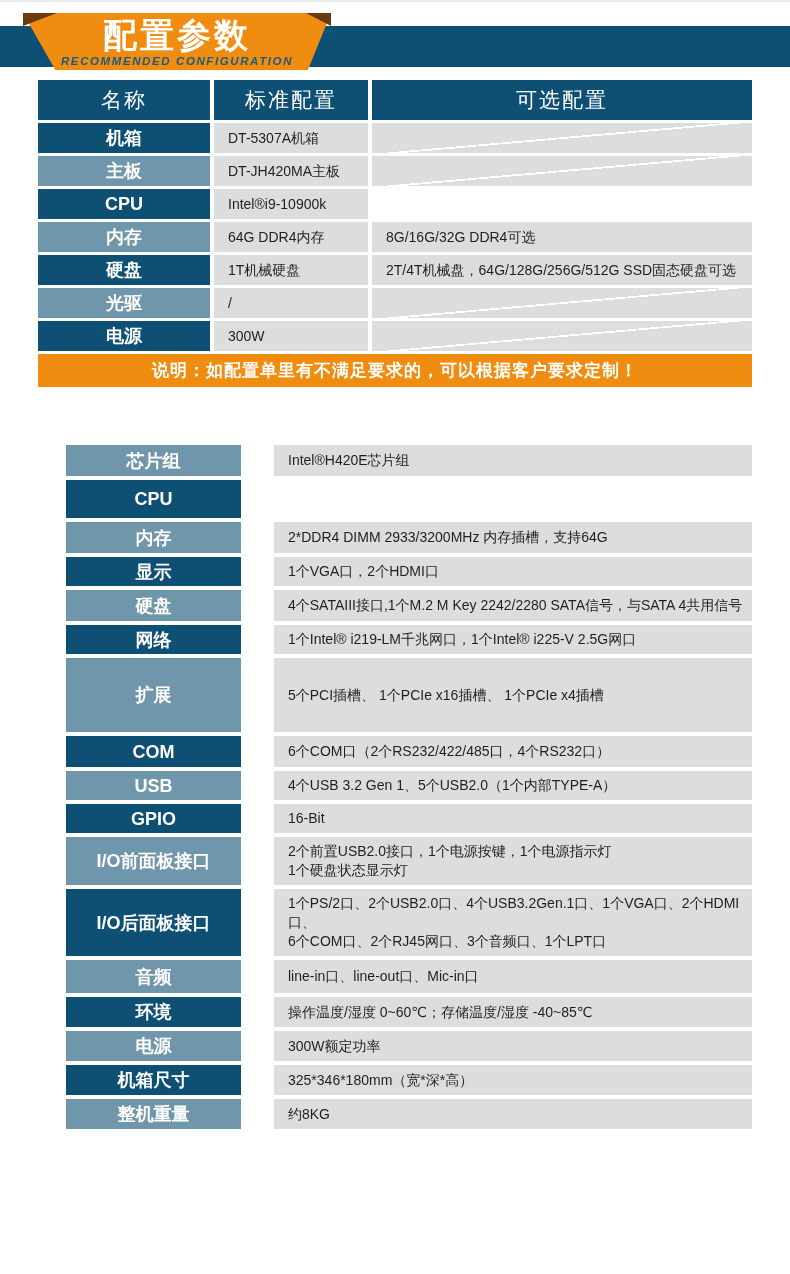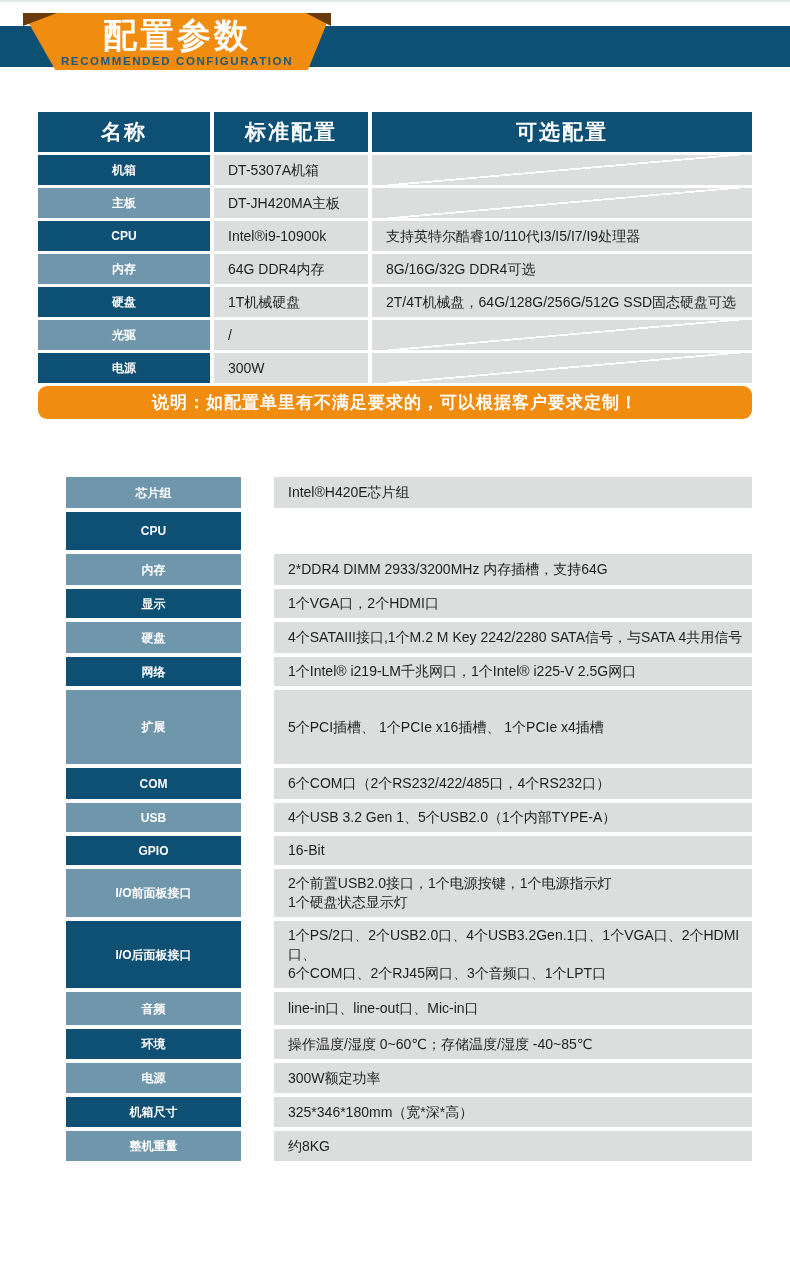--- a/index.html
+++ b/index.html
@@ -10,51 +10,51 @@
     --fold-brown:#6b3b10;
     --subtitle-blue:#1c5a80;
     --text-dark:#1f1f1f;
   }
   *{margin:0;padding:0;box-sizing:border-box;}
   body{background:#fff;font-family:"Liberation Sans","DejaVu Sans",sans-serif;}
   .page{position:relative;width:790px;height:1274px;background:#fff;overflow:hidden;margin:0 auto;}
   .top-line{position:absolute;top:0;left:0;width:100%;height:2px;background:#e4eaea;}
 
   
-  .banner{position:relative;height:112px;padding-left:48px;}
+  .banner{position:relative;height:80px;padding-left:48px;}
   .banner-bar{position:absolute;top:26px;left:0;width:100%;height:41px;background:var(--dark-blue);}
   .ribbon{position:absolute;top:13px;left:23px;width:308px;height:57px;background:var(--orange);
           clip-path:polygon(0 0,100% 0,92.5% 100%,10.5% 100%);
           display:flex;flex-direction:column;align-items:center;justify-content:center;z-index:2;}
   .fold{position:absolute;z-index:3;background:var(--fold-brown);}
   .fold-left{top:13px;left:23px;width:34px;height:13px;clip-path:polygon(0 0,100% 0,0 100%);}
   .fold-right{top:13px;left:306px;width:25px;height:13px;clip-path:polygon(0 0,100% 0,100% 100%);}
   .banner-title{color:#fff;font-size:34px;font-weight:bold;letter-spacing:3px;line-height:36px;}
-  .banner-subtitle{color:var(--subtitle-blue);font-size:11.5px;font-weight:bold;letter-spacing:1.6px;margin-top:2px;}
+  .banner-subtitle{color:var(--subtitle-blue);font-size:11.5px;font-weight:bold;font-style:italic;letter-spacing:1.6px;margin-top:2px;}
 
   
   .tbl{width:714px;margin-left:38px;}
   .cell{display:flex;align-items:center;}
-  .label{justify-content:center;color:#fff;font-weight:bold;font-size:12px;text-align:center;line-height:20px;}
+  .label{justify-content:center;color:#fff;font-weight:bold;font-size:18px;text-align:center;line-height:20px;}
   .label.dark{background:var(--dark-blue);}
   .label.light{background:var(--light-blue);}
   .value{background:var(--cell-gray);color:var(--text-dark);font-size:14px;padding:5px 0 5px 14px;white-space:pre-line;line-height:19px;}
 
   
   .t1-head{display:flex;gap:4px;margin-top:0;}
-  .t1-head .hcell{background:var(--dark-blue);color:#fff;font-weight:bold;font-size:21px;
+  .t1-head .hcell{background:var(--dark-blue);color:#fff;font-weight:normal;font-size:21px;
                   height:40px;display:flex;align-items:center;justify-content:center;letter-spacing:2px;}
   .c1{width:172px;flex:none;}
   .c2{width:154px;flex:none;}
   .c3{flex:1;}
   .t1-row{display:flex;gap:4px;margin-top:3px;}
   .t1-row .cell{min-height:30px;}
   .diag{position:relative;background-image:linear-gradient(175deg,transparent 48.8%,#fff 48.8%,#fff 51.6%,transparent 51.6%);}
   .t1-note{margin-top:3px;height:33px;background:var(--orange);color:#fff;font-weight:bold;font-size:17px;
-           display:flex;align-items:center;justify-content:center;letter-spacing:1px;border-radius:9px;}
+           display:flex;align-items:center;justify-content:center;letter-spacing:1px;}
 
   
   .table2{margin-top:58px;}
   .t2-title{height:44px;background:var(--dark-blue);color:#fff;font-weight:bold;font-size:21px;
             display:flex;align-items:center;justify-content:center;letter-spacing:2px;margin-bottom:8px;}
   .t2-row{display:flex;gap:5px;margin-bottom:4px;}
   .t2-row .label{width:175px;flex:none;}
   .t2-row .value{flex:1;}
   .t2-row .cell{min-height:29px;margin-left:28px;}
   #t2-body .t2-row:nth-child(1) .cell{min-height:31px;}
@@ -101,21 +101,20 @@
 
   <div class="t1-row">
     <div class="cell label c1 light">主板</div>
     <div class="cell value c2">DT-JH420MA主板</div>
     <div class="cell value c3 diag"></div>
   </div>
 
   <div class="t1-row">
     <div class="cell label c1 dark">CPU</div>
     <div class="cell value c2">Intel®i9-10900k</div>
-    <div class="cell value c3">支持英特尔酷睿10/110代I3/I5/I7/I9处理器</div>
   </div>
 
   <div class="t1-row">
     <div class="cell label c1 light">内存</div>
     <div class="cell value c2">64G DDR4内存</div>
     <div class="cell value c3">8G/16G/32G DDR4可选</div>
   </div>
 
   <div class="t1-row">
     <div class="cell label c1 dark">硬盘</div>

